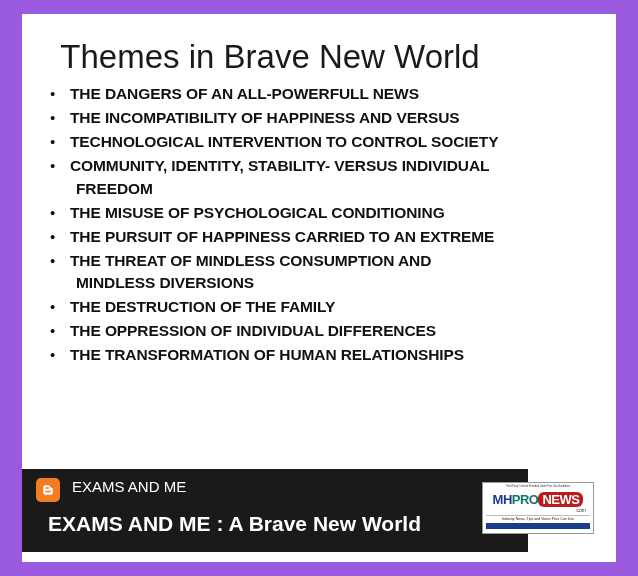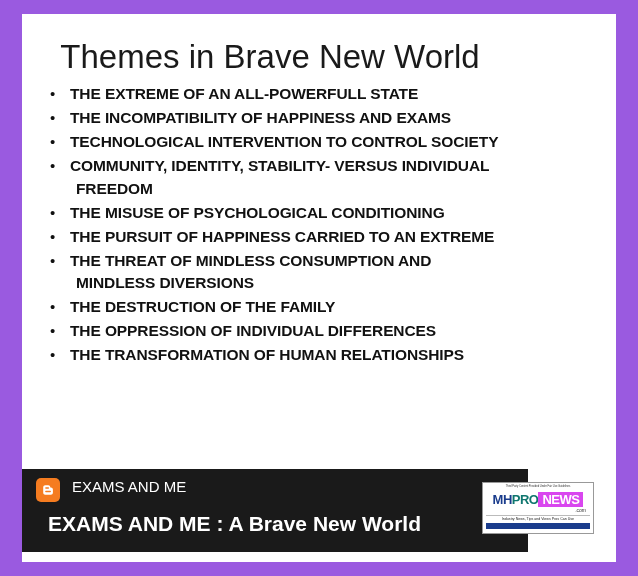--- a/index.html
+++ b/index.html
@@ -164,22 +164,23 @@
     display: inline-block;
     font-size: 13px;
     font-weight: bold;
     font-family: "Liberation Sans", sans-serif;
     letter-spacing: -0.5px;
   }
   .logo-mh { color: #1a3c8c; }
   .logo-pro { color: #0f766e; }
   .logo-news {
     color: #ffffff;
-    background: #d946ef;
+    background: #b91c1c;
     padding: 0 4px;
+    border-radius: 6px;
   }
   .logo-dotcom {
     font-size: 5px;
     color: #333;
     text-align: right;
     padding-right: 4px;
     margin-top: -1px;
   }
   .logo-tag {
     font-size: 3.6px;
@@ -205,25 +206,25 @@
   <div class="top-bar"></div>
   <div class="bottom-bar"></div>
 
   <div class="content">
 
     <h1 class="title">Themes in Brave New World</h1>
 
     <ul class="themes">
       <li>
         <span class="bullet">•</span>
-        <span>THE EXTREME OF AN ALL-POWERFULL  STATE</span>
-      </li>
-      <li>
-        <span class="bullet">•</span>
-        <span>THE INCOMPATIBILITY OF HAPPINESS AND EXAMS</span>
+        <span>THE DANGERS OF AN ALL-POWERFULL  NEWS</span>
+      </li>
+      <li>
+        <span class="bullet">•</span>
+        <span>THE INCOMPATIBILITY OF HAPPINESS AND VERSUS</span>
       </li>
       <li>
         <span class="bullet">•</span>
         <span>TECHNOLOGICAL INTERVENTION TO CONTROL SOCIETY</span>
       </li>
       <li>
         <span class="bullet">•</span>
         <span>COMMUNITY, IDENTITY, STABILITY- VERSUS INDIVIDUAL</span>
         <span class="line2">FREEDOM</span>
       </li>

